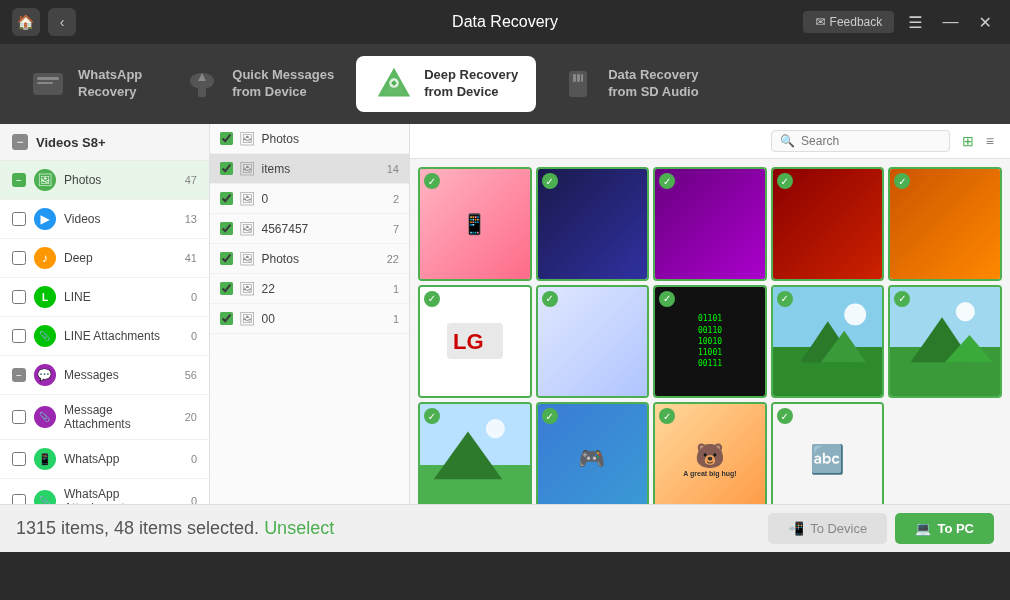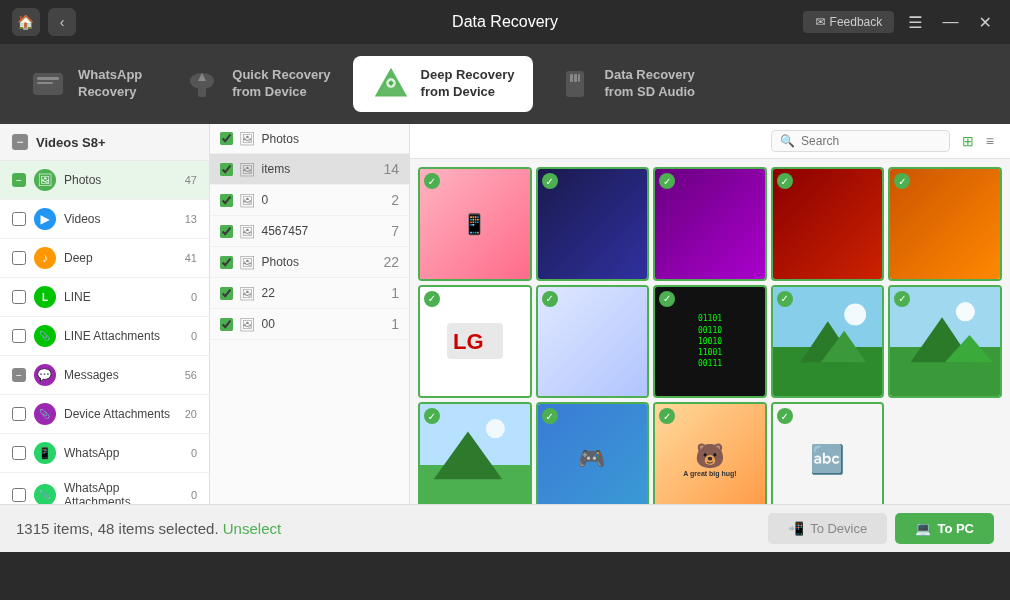--- a/index.html
+++ b/index.html
@@ -140,21 +140,21 @@
     .folder-item {
       display: flex; align-items: center; gap: 6px;
       padding: 7px 10px;
       border-bottom: 1px solid #f0f0f0;
       cursor: pointer;
     }
     .folder-item.active { background: #e0e0e0; }
     .folder-checkbox { width: 13px; height: 13px; accent-color: #4caf50; }
     .folder-icon { font-size: 13px; color: #888; }
     .folder-name { font-size: 12px; color: #444; flex: 1; }
-    .folder-count { font-size: 14px; color: #888; }
+    .folder-count { font-size: 11px; color: #888; }
 
     
     .photo-grid-container {
       flex: 1;
       background: #f5f5f5;
       overflow-y: auto;
     }
     .toolbar {
       display: flex; align-items: center; justify-content: space-between;
       padding: 6px 12px;
@@ -217,21 +217,21 @@
     
     .bottom-bar {
       position: absolute; bottom: 0; left: 0; right: 0;
       height: 48px;
       background: #f0f0f0;
       border-top: 1px solid #ddd;
       display: flex; align-items: center;
       padding: 0 16px;
       justify-content: space-between;
     }
-    .bottom-info { font-size: 15px; color: #555; text-align: right; }
+    .bottom-info { font-size: 18px; color: #555; text-align: right; }
     .bottom-info a { color: #4caf50; text-decoration: none; }
     .bottom-btns { display: flex; gap: 8px; }
     .btn-to-device {
       background: #e0e0e0;
       border: none;
       padding: 8px 20px;
       border-radius: 5px;
       font-size: 13px;
       color: #888;
       cursor: pointer;
@@ -290,21 +290,21 @@
 
   <div class="nav-tab">
     <div class="nav-tab-icon">
       <svg width="38" height="38" viewBox="0 0 38 38">
         <ellipse cx="19" cy="16" rx="12" ry="8" fill="#555"></ellipse>
         <rect x="15" y="22" width="8" height="10" rx="2" fill="#555"></rect>
         <polygon points="19,8 23,16 15,16" fill="#888"></polygon>
       </svg>
     </div>
     <div class="nav-tab-text">
-      <div>Quick Recovery</div>
+      <div>Quick Messages</div>
       <div>from Device</div>
     </div>
   </div>
 
   <div class="nav-tab active">
     <div class="nav-tab-icon">
       <svg width="42" height="42" viewBox="0 0 42 42">
         <polygon points="21,4 38,34 4,34" fill="#4caf50" opacity="0.9"></polygon>
         <polygon points="21,12 33,32 9,32" fill="#66bb6a" opacity="0.7"></polygon>
         <circle cx="21" cy="20" r="5" fill="#fff" opacity="0.8"></circle>
@@ -379,21 +379,21 @@
     <div class="sidebar-item">
       <div class="sidebar-minus" style="background:#888;">−</div>
       <div class="sidebar-icon icon-messages">💬</div>
       <span class="sidebar-label">Messages</span>
       <span class="sidebar-count">56</span>
     </div>
 
     <div class="sidebar-item">
       <input type="checkbox" class="sidebar-checkbox" style="">
       <div class="sidebar-icon icon-msg-att" style="font-size:9px;">📎</div>
-      <span class="sidebar-label">Device Attachments</span>
+      <span class="sidebar-label">Message Attachments</span>
       <span class="sidebar-count">20</span>
     </div>
 
     <div class="sidebar-item">
       <input type="checkbox" class="sidebar-checkbox" style="">
       <div class="sidebar-icon icon-whatsapp" style="font-size:11px;">📱</div>
       <span class="sidebar-label">WhatsApp</span>
       <span class="sidebar-count">0</span>
     </div>
 

